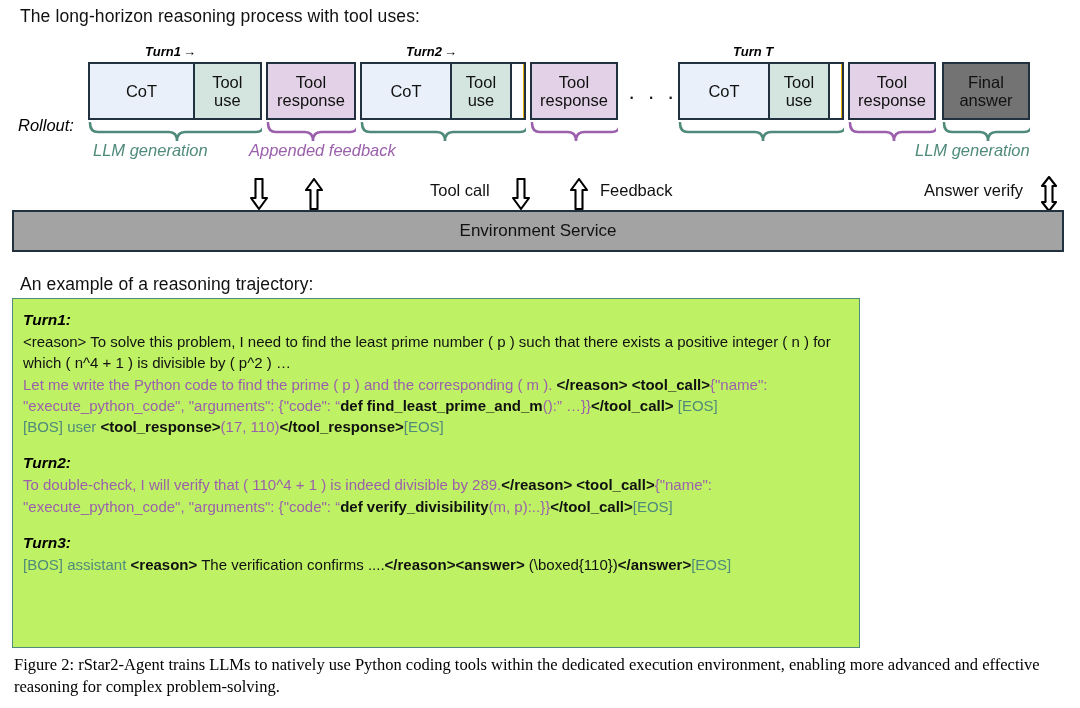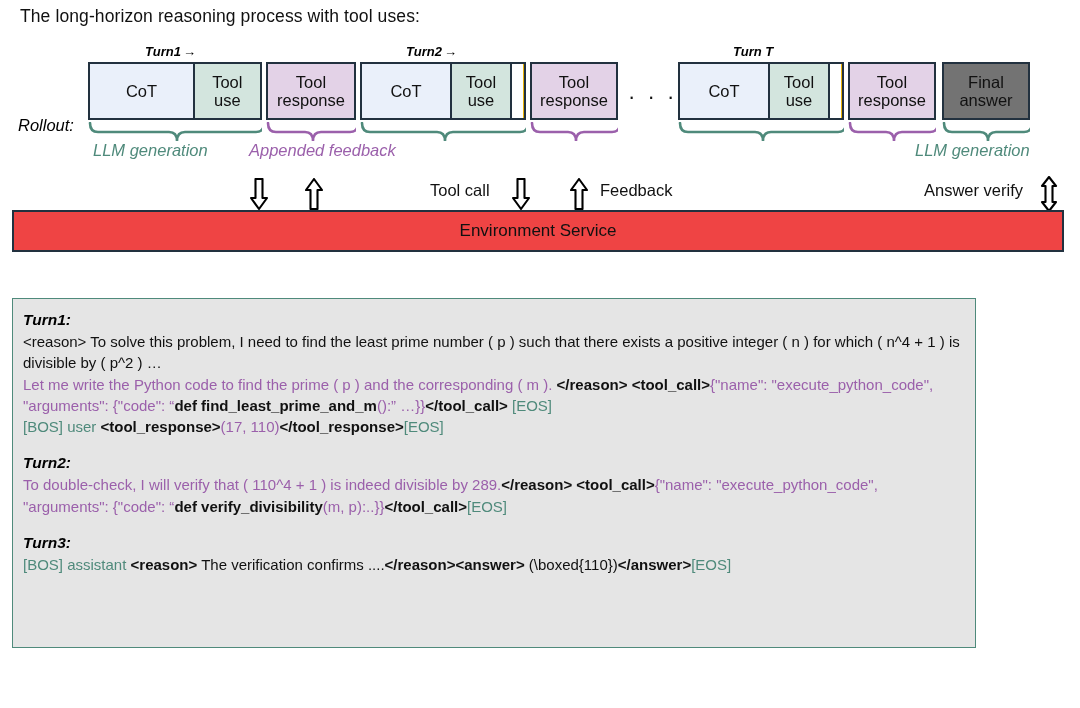--- a/index.html
+++ b/index.html
@@ -104,33 +104,33 @@
     font-size: 16.5px;
     color: #111;
     white-space: nowrap;
   }
 
   
   #env-bar {
     position: absolute;
     left: 12px; top: 210px;
     width: 1052px; height: 42px;
-    background: #ef4444;
+    background: #a3a3a3;
     border: 2.4px solid #22313f;
     display: flex; align-items: center; justify-content: center;
     font-size: 17px;
     color: #111;
   }
 
   
   #traj {
     position: absolute;
     left: 12px; top: 298px;
-    width: 964px; height: 350px;
-    background: #e5e5e5;
+    width: 848px; height: 350px;
+    background: #bef264;
     border: 1.6px solid #4f8a7b;
     padding: 8px 10px 6px 10px;
     font-size: 15px;
     line-height: 1.42;
     color: #111;
     overflow: hidden;
   }
   .turn-head {
     font-weight: 700;
     font-style: italic;
@@ -308,34 +308,36 @@
       <svg width="18" height="36" viewBox="0 0 18 36">
           <path d="M9,1 L16,10 H12.5 V26 H16 L9,35 L2,26 H5.5 V10 H2 Z" fill="#fff" stroke="#000" stroke-width="2.1" stroke-linejoin="round"></path>
         </svg>
     </div>
   </div>
 
   <div id="env-bar">
     <span>Environment Service</span>
   </div>
 
+  <div class="heading" id="title-example">An example of a reasoning trajectory:</div>
 
   <div id="traj">
     <div class="turn-head">Turn1:</div>
     <div>
         <div class="tline"><span class="blk">&lt;reason&gt; To solve this problem, I need to find the least prime number ( p ) such that there exists a positive integer ( n ) for which ( n^4 + 1 ) is divisible by ( p^2 ) …</span></div>
         <div class="tline"><span class="pur">Let me write the Python code to find the prime ( p ) and the corresponding ( m ). </span><span class="bld">&lt;/reason&gt; &lt;tool_call&gt;</span><span class="pur">{"name": "execute_python_code", "arguments": {"code": “</span><span class="bld">def find_least_prime_and_m</span><span class="pur">():” …}}</span><span class="bld">&lt;/tool_call&gt;</span><span class="grn"> [EOS]</span></div>
         <div class="tline"><span class="grn">[BOS] user </span><span class="bld">&lt;tool_response&gt;</span><span class="pur">(17, 110)</span><span class="bld">&lt;/tool_response&gt;</span><span class="grn">[EOS]</span></div>
       </div>
     <div class="spacer"></div>
     <div class="turn-head">Turn2:</div>
     <div>
         <div class="tline"><span class="pur">To double-check, I will verify that ( 110^4 + 1 ) is indeed divisible by 289.</span><span class="bld">&lt;/reason&gt; &lt;tool_call&gt;</span><span class="pur">{"name": "execute_python_code", "arguments": {"code": “</span><span class="bld">def verify_divisibility</span><span class="pur">(m, p):..}}</span><span class="bld">&lt;/tool_call&gt;</span><span class="grn">[EOS]</span></div>
       </div>
     <div class="spacer"></div>
     <div class="turn-head">Turn3:</div>
     <div>
         <div class="tline"><span class="grn">[BOS] assistant </span><span class="bld">&lt;reason&gt;</span><span class="blk"> The verification confirms ....</span><span class="bld">&lt;/reason&gt;&lt;answer&gt;</span><span class="blk"> (\boxed{110})</span><span class="bld">&lt;/answer&gt;</span><span class="grn">[EOS]</span></div>
       </div>
   </div>
 
+  <div id="caption">Figure 2: rStar2-Agent trains LLMs to natively use Python coding tools within the dedicated execution environment, enabling more advanced and effective reasoning for complex problem-solving.</div>
 
 </div>
 
 </body></html>

